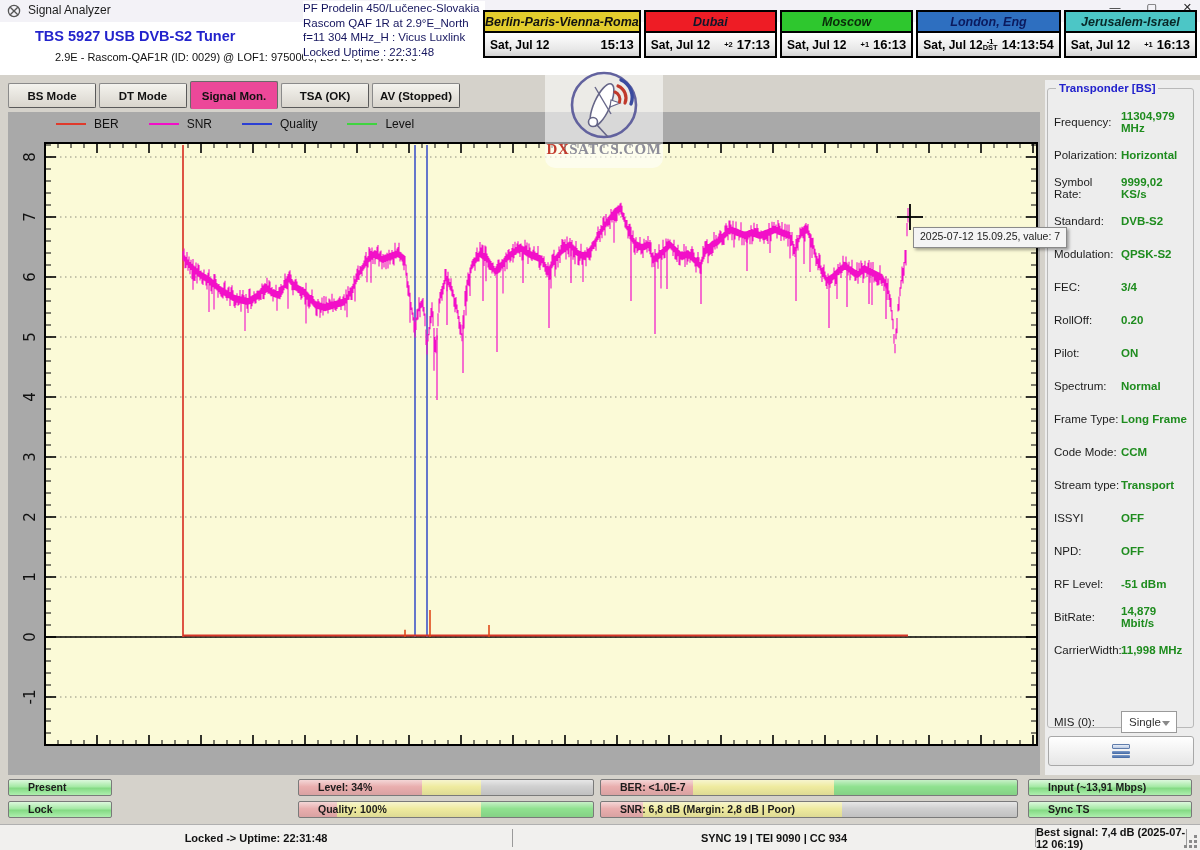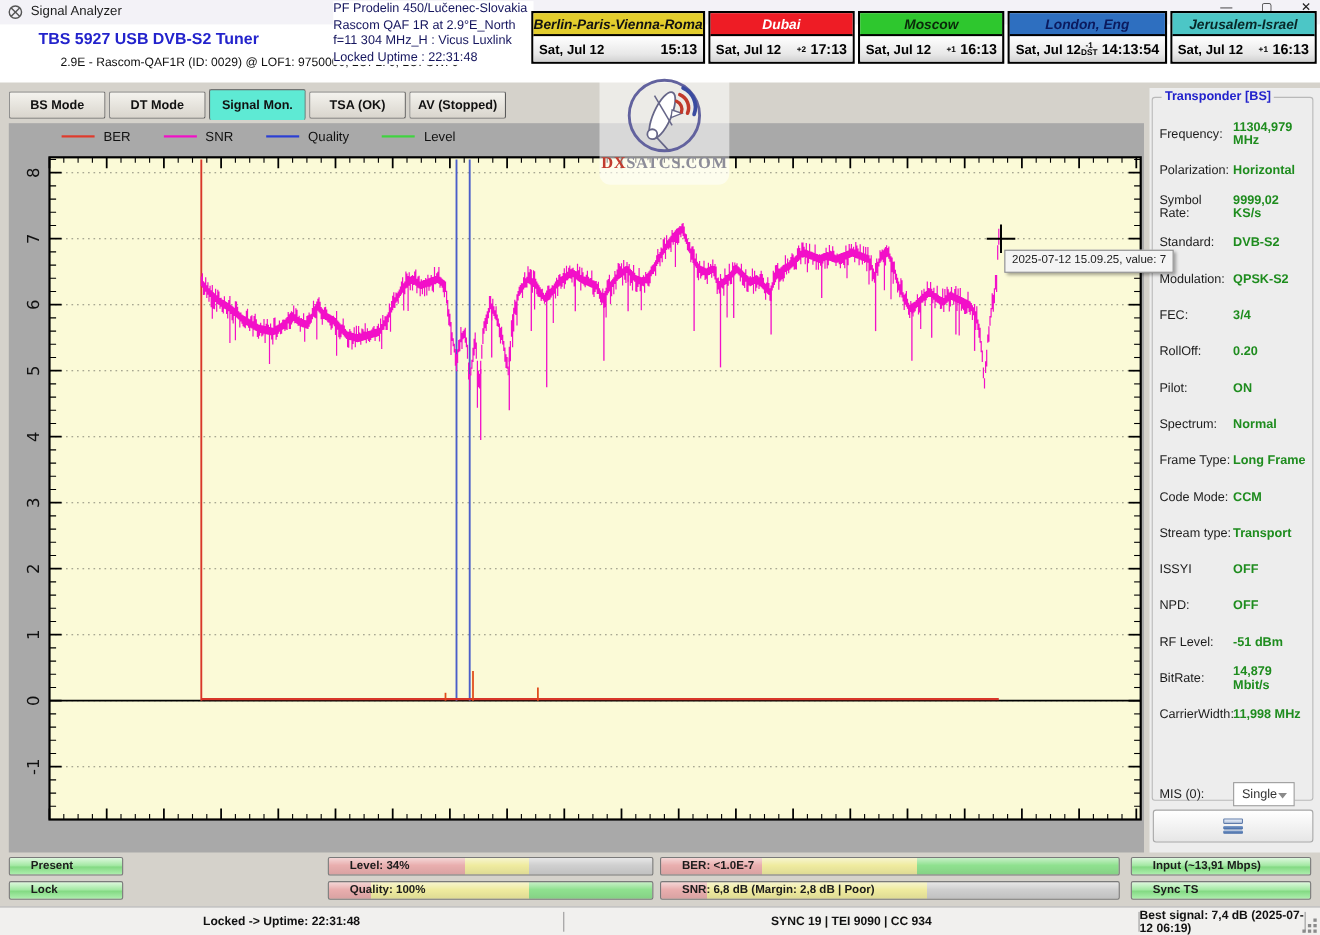--- a/index.html
+++ b/index.html
@@ -27,21 +27,21 @@
   .clock-date{font-size:12px;font-weight:bold;color:#000;white-space:nowrap;}
   .clock-off{display:flex;flex-direction:column;align-items:center;margin-left:auto;margin-right:4px;line-height:6px;}
   .clock-off i{font-style:normal;font-size:7.5px;font-weight:bold;color:#000;}
   .clock-time{font-size:13px;font-weight:bold;color:#000;white-space:nowrap;}
 
   
   .tabs{position:absolute;left:8px;top:83px;display:flex;gap:3px;z-index:1;}
   .tab{width:88px;height:25px;font-family:inherit;font-size:11.5px;font-weight:bold;color:#111;
     background:linear-gradient(#f4f3ee,#d9d5cd);border:1px solid #8a8a8a;border-bottom-color:#5a5a5a;border-right-color:#5a5a5a;
     border-radius:2px;cursor:pointer;}
-  .tab.active{background:#5eead4;height:28px;margin-top:-2px;border:1px solid #6a6a6a;border-bottom:none;font-weight:bold;}
+  .tab.active{background:#ec4899;height:28px;margin-top:-2px;border:1px solid #6a6a6a;border-bottom:none;font-weight:bold;}
 
   
   .chart-outer{position:absolute;left:8px;top:112px;width:1032px;height:663px;background:#a9a9a9;}
   .legendbar{position:absolute;left:0;top:0;width:100%;height:23px;display:flex;align-items:center;padding-left:48px;gap:30px;box-sizing:border-box;}
   .leg{display:flex;align-items:center;gap:8px;}
   .leg-line{display:inline-block;width:30px;height:2px;}
   .leg-label{font-size:12px;color:#111;}
   #plot-svg{position:absolute;left:0;top:23px;}
   .watermark{position:absolute;left:537px;top:-49px;width:118px;height:105px;background:rgba(255,255,255,0.55);
     border-radius:10px;z-index:5;pointer-events:none;display:flex;flex-direction:column;align-items:center;padding-top:4px;box-sizing:border-box;}
@@ -132,21 +132,21 @@
           <span class="clock-off">
             <i></i>
             <i></i>
           </span>
           <span class="clock-time">15:13</span>
         </div>
       </div>
 
       <div class="clock">
         <div class="clock-head" style="background: rgb(238, 28, 37);">
-          <span style="color: #ffffff;">Dubai</span>
+          <span style="color: #0f172a;">Dubai</span>
         </div>
         <div class="clock-body">
           <span class="clock-date">Sat, Jul 12</span>
           <span class="clock-off">
             <i>+2</i>
             <i></i>
           </span>
           <span class="clock-time">17:13</span>
         </div>
       </div>

